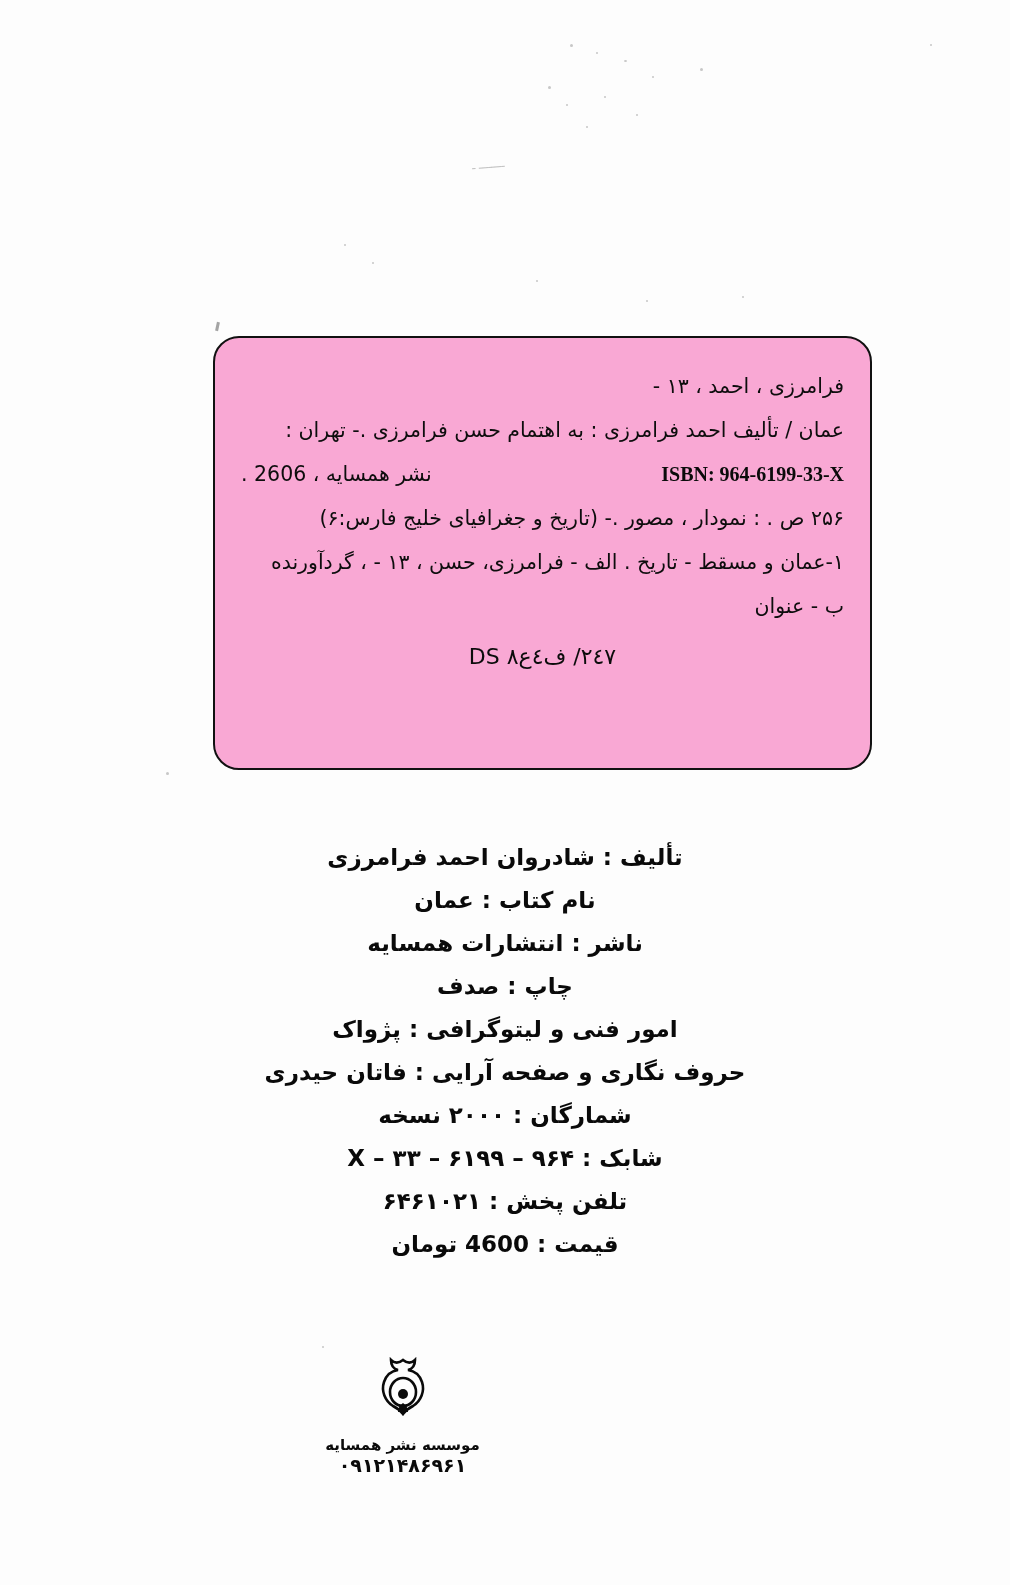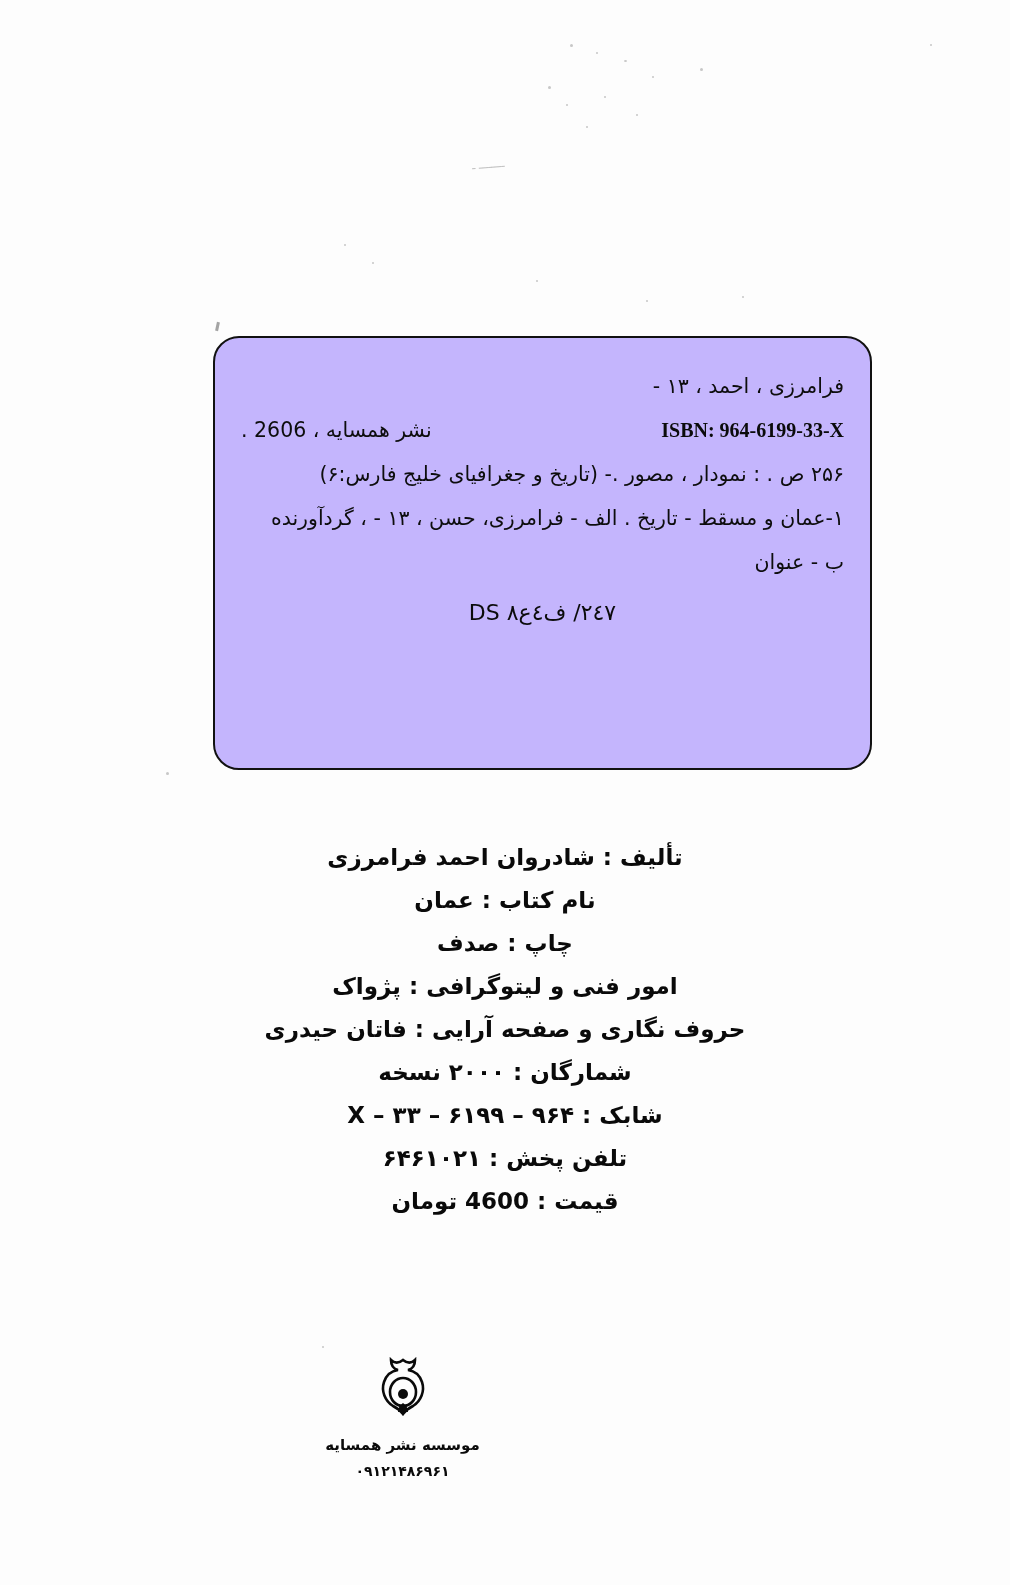--- a/index.html
+++ b/index.html
@@ -43,21 +43,21 @@
   
   .cip-box {
     position: absolute;
     top: 336px;
     left: 213px;
     width: 659px;
     height: 434px;
     border: 2.5px solid #111;
     border-radius: 26px;
     box-sizing: border-box;
-    background: #c4b5fd;
+    background: #f9a8d4;
   }
   .cip-inner {
     padding: 26px 26px 0 26px;
     direction: rtl;
     text-align: right;
   }
   .cip-line {
     font-size: 20.5px;
     line-height: 44px;
     white-space: nowrap;
@@ -112,22 +112,22 @@
     margin: 0 auto;
   }
   .pub-name {
     margin-top: 8px;
     font-size: 15px;
     font-weight: 700;
     color: #0a0a0a;
     direction: rtl;
   }
   .pub-phone {
-    margin-top: 9px;
-    font-size: 14px;
+    margin-top: 0;
+    font-size: 19px;
     font-weight: 700;
     color: #0a0a0a;
     direction: rtl;
   }
 
   .tiny-mark {
     position: absolute;
     width: 3px;
     height: 9px;
     background: #7d7d7d;
@@ -157,34 +157,36 @@
   <div class="speckle" style="top:296px; left:742px; width:2px; height:2px;"></div>
   <div class="speckle" style="top:300px; left:646px; width:2px; height:2px;"></div>
   <div class="speckle" style="top:1346px; left:322px; width:2px; height:2px;"></div>
   <div class="smudge" style="top:158px; left:472px;">ــــ‌ـ‌ـ‌ــ ـ</div>
   <div class="tiny-mark" style="top:322px; left:216px;"></div>
   <div class="speckle" style="top:772px; left:166px; width:3px; height:3px;"></div>
 
   <div class="cip-box">
     <div class="cip-inner">
       <div class="cip-line">فرامرزی ، احمد ،   ۱۳ -</div>
+      <div class="cip-line">عمان / تألیف احمد فرامرزی : به اهتمام حسن فرامرزی .- تهران :</div>
       <div class="cip-row">
         <span class="isbn">ISBN: 964-6199-33-X</span>
         <span class="cip-line">نشر همسایه ، 2606 .</span>
       </div>
       <div class="cip-line">۲۵۶ ص . : نمودار ، مصور .- (تاریخ و جغرافیای خلیج فارس:۶)</div>
       <div class="cip-line">۱-عمان و مسقط - تاریخ . الف - فرامرزی، حسن ،   ۱۳ - ، گردآورنده</div>
       <div class="cip-line">ب - عنوان</div>
       <div class="cip-call">DS ٢٤٧/ ف٤ع٨</div>
     </div>
   </div>
 
   <div class="colophon">
     <div class="c-line">تألیف : شادروان احمد فرامرزی</div>
     <div class="c-line">نام کتاب : عمان</div>
+    <div class="c-line">ناشر : انتشارات همسایه</div>
     <div class="c-line">چاپ : صدف</div>
     <div class="c-line">امور فنی و لیتوگرافی : پژواک</div>
     <div class="c-line">حروف نگاری و صفحه آرایی : فاتان حیدری</div>
     <div class="c-line">شمارگان : ۲۰۰۰ نسخه</div>
     <div class="c-line">شابک : X – ۳۳ – ۶۱۹۹ – ۹۶۴</div>
     <div class="c-line">تلفن پخش : ۶۴۶۱۰۲۱</div>
     <div class="c-line">قیمت : 4600 تومان</div>
   </div>
 
   <div class="logo-wrap">

